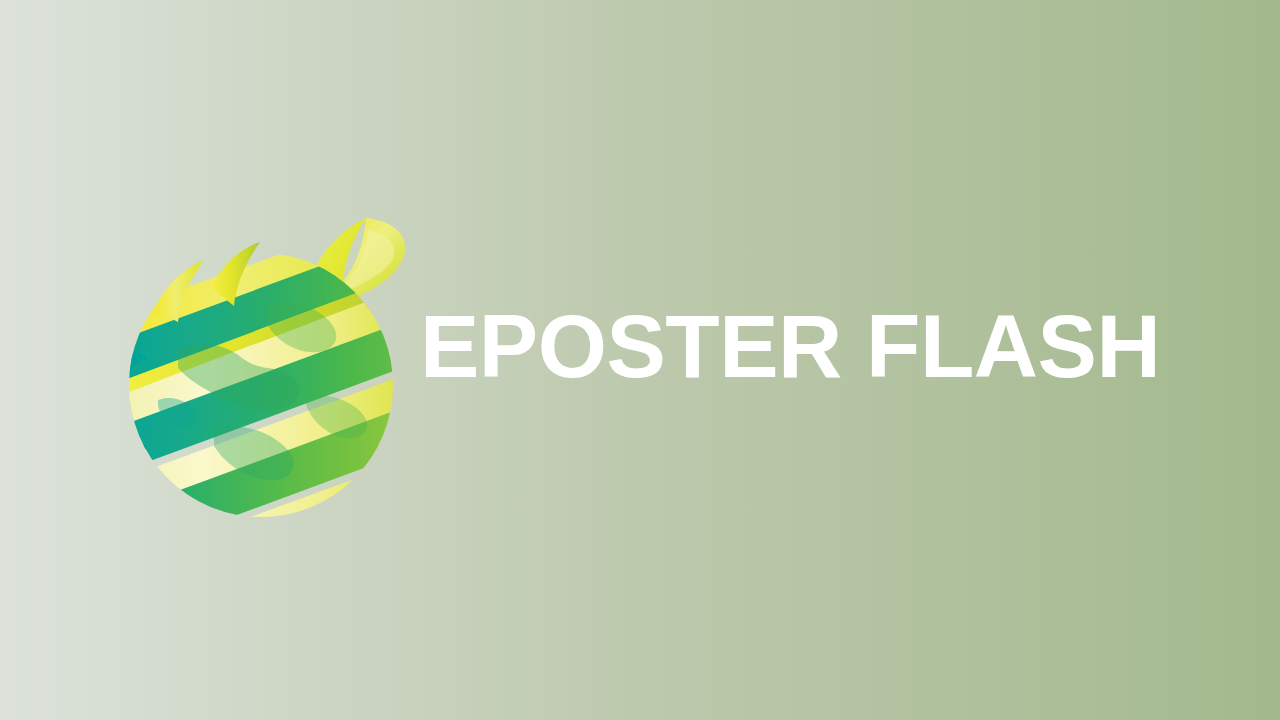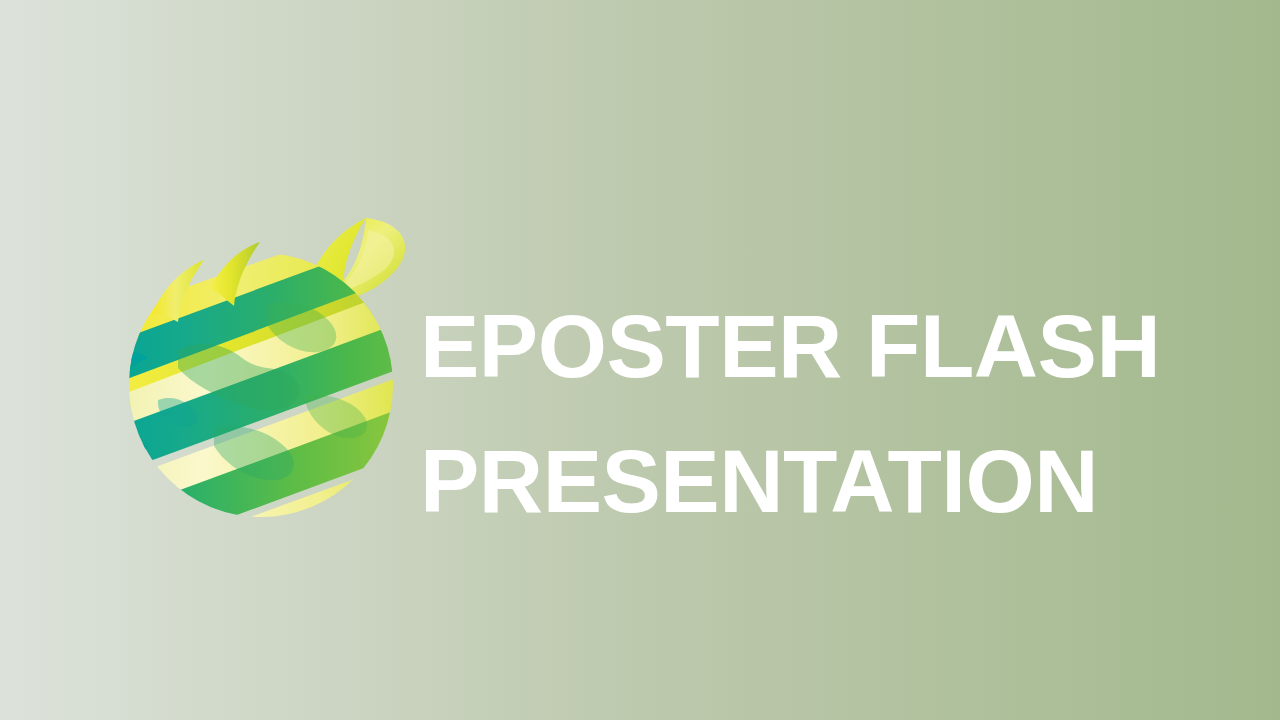--- a/index.html
+++ b/index.html
@@ -215,17 +215,16 @@
 
         <path d="M34 114 C 46 86, 66 68, 86 60 C 72 80, 62 100, 60 122
                  C 50 116, 42 114, 34 114 Z" fill="url(#gYellow)"></path>
         <path d="M92 88 C 106 62, 124 48, 142 42 C 128 62, 118 84, 116 106
                  C 106 98, 100 92, 92 88 Z" fill="url(#gLime)"></path>
       </svg>
     </div>
 
     <h1 class="title-block">
       <span class="title-line" style="color: rgb(255, 255, 255);">EPOSTER FLASH</span>
-      <span class="title-line" style="color: rgb(255, 255, 255);">PRESENTATION</span>
     </h1>
 
   </div>
 </div>
 
 </body></html>

